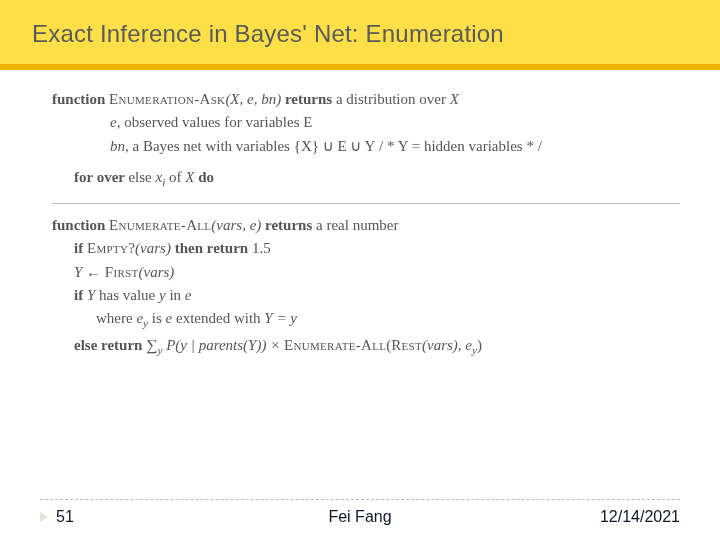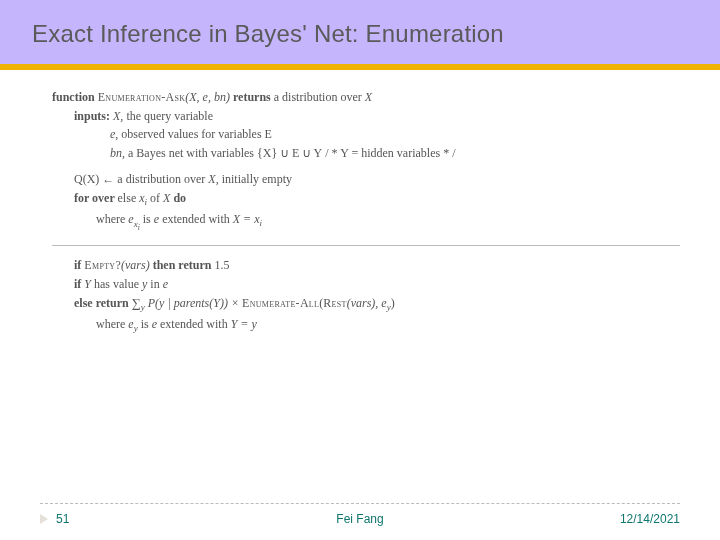--- a/index.html
+++ b/index.html
@@ -7,39 +7,39 @@
     width: 720px;
     height: 540px;
     background: #ffffff;
     font-family: Arial, Helvetica, sans-serif;
     position: relative;
     overflow: hidden;
   }
   .header-band {
     width: 100%;
     height: 64px;
-    background: #c4b5fd;
+    background: #fde047;
     position: relative;
   }
   .title {
     position: absolute;
     left: 32px;
     top: 20px;
     font-size: 24px;
     color: #5a5a5a;
     letter-spacing: 0.2px;
   }
   .accent-bar {
     width: 100%;
     height: 6px;
     background: #f0b400;
   }
   .content {
     padding: 18px 40px 0 52px;
-    font-size: 12px;
+    font-size: 15px;
     color: #555;
     line-height: 1.55;
   }
   .func { font-family: Georgia, 'Times New Roman', serif; }
   .kw { font-weight: bold; }
   .sc { font-variant: small-caps; letter-spacing: 0.3px; }
   .math { font-family: Georgia, 'Times New Roman', serif; font-style: italic; }
   .up { font-family: Georgia, 'Times New Roman', serif; font-style: normal; }
   .ind1 { padding-left: 22px; }
   .ind2 { padding-left: 44px; }
@@ -51,22 +51,22 @@
   }
   .sub { font-size: 0.75em; vertical-align: sub; font-style: italic; }
   .comment { font-family: Liberation Serif, serif; font-style: normal; }
   .footer {
     position: absolute;
     bottom: 14px;
     left: 40px;
     right: 40px;
     border-top: 1.5px dashed #bbb;
     padding-top: 8px;
-    font-size: 12px;
-    color: #0f766e;
+    font-size: 16px;
+    color: #0f172a;
     display: flex;
     align-items: center;
   }
   .footer .arrow {
     width: 0; height: 0;
     border-top: 5px solid transparent;
     border-bottom: 5px solid transparent;
     border-left: 8px solid #e5e1d8;
     margin-right: 8px;
   }
@@ -83,53 +83,52 @@
 </div>
 <div class="accent-bar"></div>
 
 <div class="content">
 
   <div class="func">
     <span class="kw">function</span>
     <span> </span><span class="sc">Enumeration-Ask</span><span class="math">(X, e, bn)</span>
     <span> </span><span class="kw">returns</span><span> a distribution over </span><span class="math">X</span>
   </div>
-  <div class="func ind1">
-    <span class="kw">inputs:</span><span class="math"> X, </span><span>the query variable</span>
-  </div>
   <div class="func ind3">
     <span class="math">e, </span><span>observed values for variables </span><span class="up">E</span>
   </div>
   <div class="func ind3">
     <span class="math">bn, </span><span>a Bayes net with variables </span><span class="up">{X} ∪ E ∪ Y</span><span class="comment">   / * Y = hidden variables * /</span>
   </div>
   <div style="height:8px"></div>
   <div class="func ind1">
-    <span class="up">Q(X) ← </span><span>a distribution over </span><span class="math">X</span><span>, initially empty</span>
-  </div>
-  <div class="func ind1">
     <span class="kw">for over </span><span>else </span><span class="math">x</span><span class="sub">i</span><span> of </span><span class="math">X </span><span class="kw">do</span>
-  </div>
-  <div class="func ind2">
-    <span>where </span><span class="math">e</span><span class="sub"><span>x</span><sub style="font-size:0.85em">i</sub></span><span> is </span><span class="math">e </span><span>extended with </span><span class="math">X = x</span><span class="sub">i</span>
   </div>
 
   <hr class="hr">
 
+  <div class="func">
+    <span class="kw">function</span>
+    <span> </span><span class="sc">Enumerate-All</span><span class="math">(vars, e)</span>
+    <span> </span><span class="kw">returns</span><span> a real number</span>
+  </div>
   <div class="func ind1">
     <span class="kw">if </span><span class="sc">Empty?</span><span class="math">(vars) </span><span class="kw">then return </span><span class="up">1.5</span>
   </div>
   <div class="func ind1">
+    <span class="math">Y ← </span><span class="sc">First</span><span class="math">(vars)</span>
+  </div>
+  <div class="func ind1">
     <span class="kw">if </span><span class="math">Y </span><span>has value </span><span class="math">y </span><span>in </span><span class="math">e</span>
+  </div>
+  <div class="func ind2">
+    <span>where </span><span class="math">e</span><span class="sub">y</span><span> is </span><span class="math">e </span><span>extended with </span><span class="math">Y = y</span>
   </div>
   <div class="func ind1">
     <span class="kw">else return </span><span class="sigma">∑</span><span class="sub">y</span><span class="math">  P(y | parents(Y))  ×  </span><span class="sc">Enumerate-All</span><span class="up">(</span><span class="sc">Rest</span><span class="math">(vars), e</span><span class="sub">y</span><span class="up">)</span>
-  </div>
-  <div class="func ind2">
-    <span>where </span><span class="math">e</span><span class="sub">y</span><span> is </span><span class="math">e </span><span>extended with </span><span class="math">Y = y</span>
   </div>
 </div>
 
 <div class="footer">
   <div class="arrow"></div>
   <span class="pagenum">51</span>
   <span class="author">Fei Fang</span>
   <span class="date">12/14/2021</span>
 </div>
 

